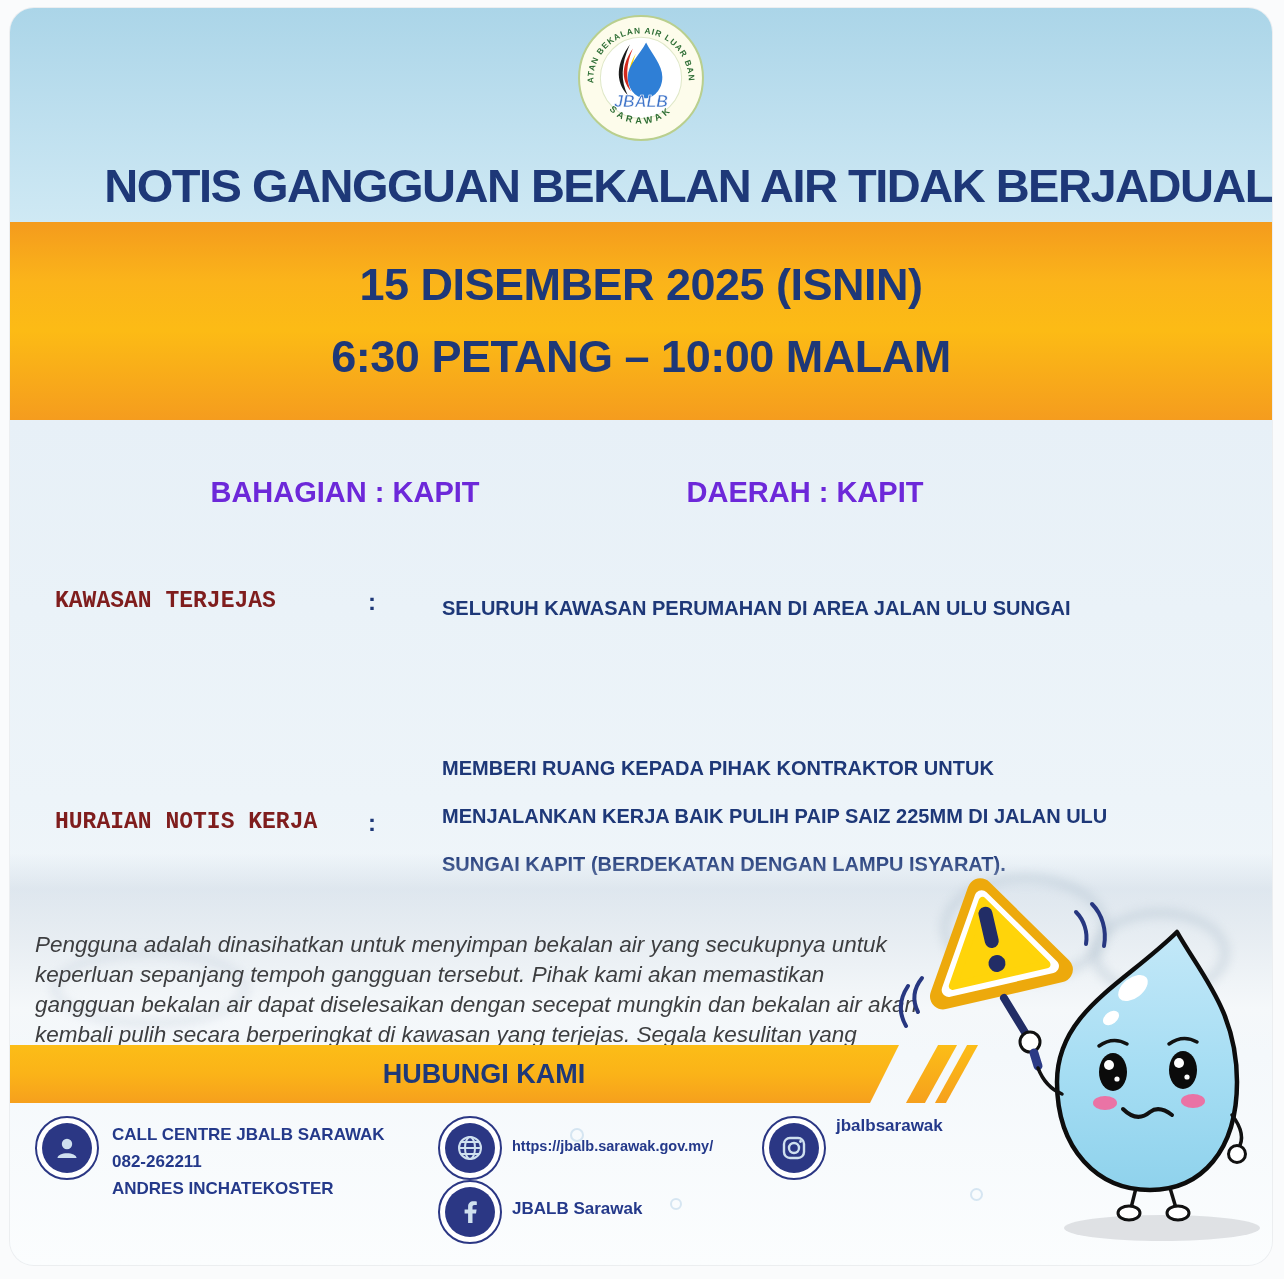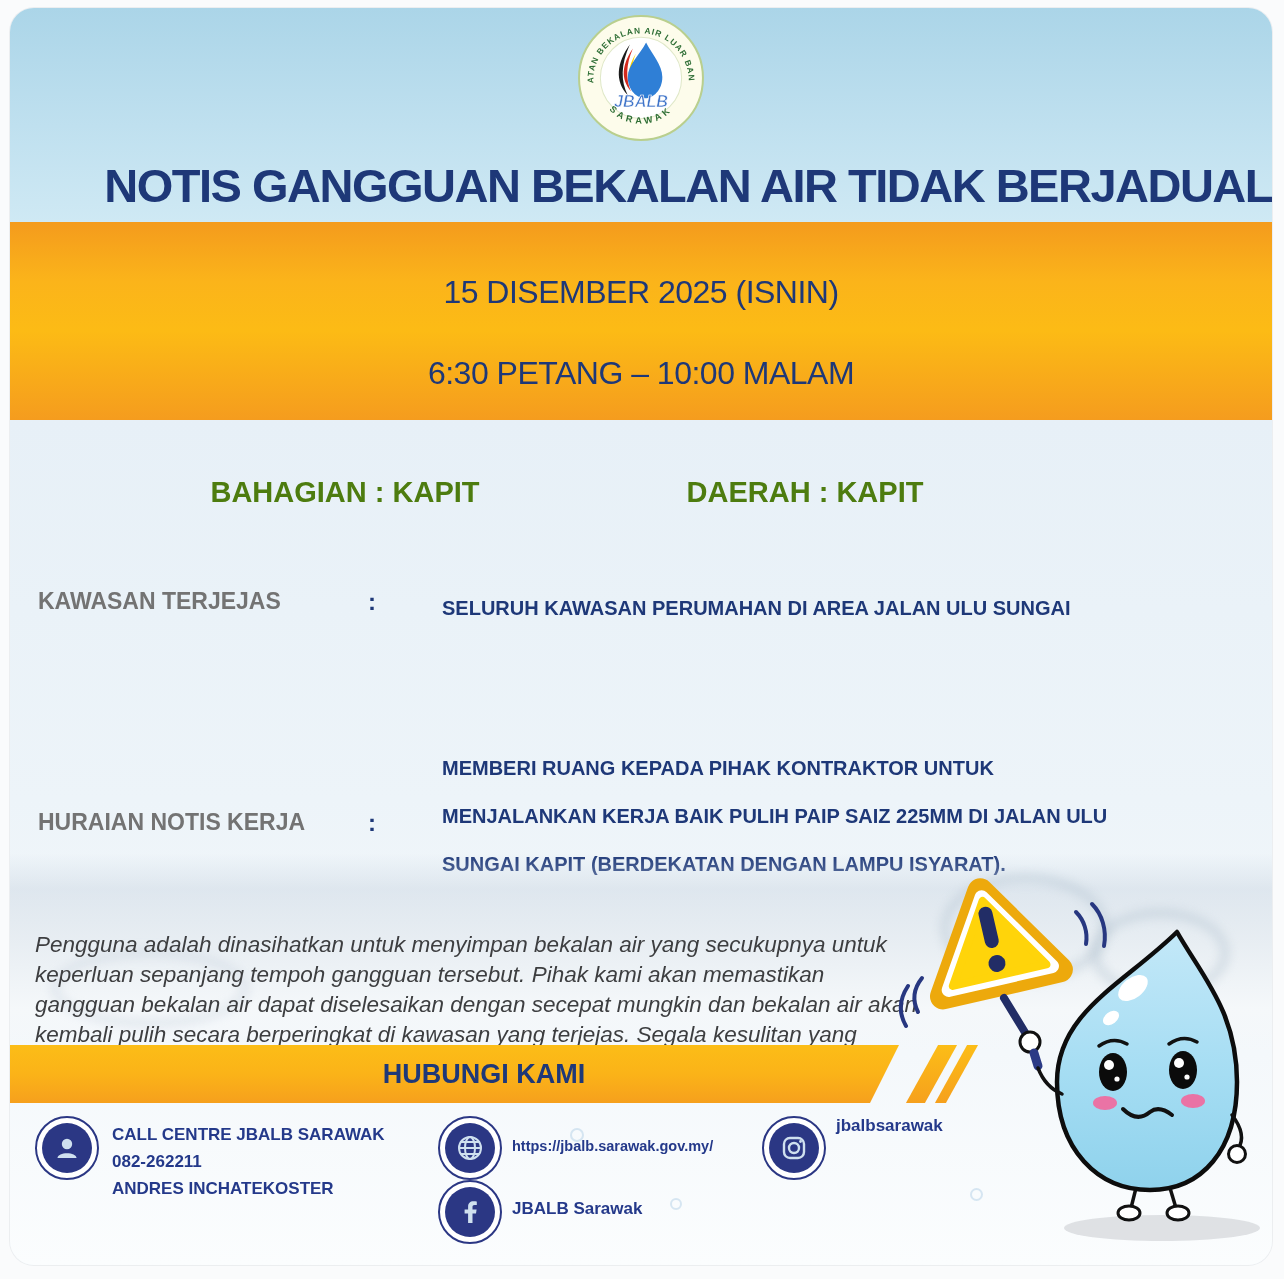--- a/index.html
+++ b/index.html
@@ -11,28 +11,28 @@
   
   .header{position:absolute;left:0;top:0;width:100%;height:214px;
           background:linear-gradient(180deg,#abd5e8 0%,#bfe0ef 55%,#cfe9f4 100%);}
   .logo{position:absolute;left:50%;top:6px;transform:translateX(-50%);}
   .title{position:absolute;left:0;top:150px;width:100%;text-align:right;
          font-size:47px;font-weight:bold;letter-spacing:-1.5px;color:#1e3878;}
   
   .band{position:absolute;left:0;top:214px;width:100%;height:198px;
         background:linear-gradient(180deg,#f49b1d 0%,#fbb41a 30%,#fcbb15 55%,#f59c1e 100%);
         display:flex;flex-direction:column;align-items:center;justify-content:center;gap:20px;}
-  .band div{font-size:32px;font-weight:normal;color:#1e3878;letter-spacing:-0.5px;margin-top:24px;}
+  .band div{font-size:45px;font-weight:bold;color:#1e3878;letter-spacing:-0.5px;}
   
   .bodybg{position:absolute;left:0;top:412px;width:100%;bottom:0;
           background:linear-gradient(180deg,#e7f0f7 0%,#edf4f9 45%,#f4f8fb 75%,#fbfdfe 100%);}
-  .region{position:absolute;font-size:29px;font-weight:bold;color:#4d7c0f;text-align:center;}
+  .region{position:absolute;font-size:29px;font-weight:bold;color:#6d28d9;text-align:center;}
   .region.bahagian{left:180px;top:468px;width:310px;}
   .region.daerah{left:645px;top:468px;width:300px;}
-  .sec-label{position:absolute;left:28px;font-size:23px;font-weight:bold;color:#737373;white-space:nowrap;}
+  .sec-label{position:absolute;left:45px;font-size:23px;font-weight:bold;color:#7f1d1d;white-space:nowrap;font-family:Liberation Mono, monospace;}
   .sec-colon{position:absolute;left:358px;font-size:24px;font-weight:bold;color:#1e3878;}
   .sec-value{position:absolute;left:432px;font-size:20px;font-weight:bold;color:#1e3878;}
   .sec-value .line{white-space:nowrap;}
   .kawasan-label,.kawasan-colon{top:580px;}
   .kawasan-value{top:578px;}
   .kawasan-value .line{line-height:45px;text-align:right;}
   .huraian-label,.huraian-colon{top:757px;margin-top:44px;}
   .huraian-value{top:736px;}
   .huraian-value .line{line-height:48px;}
   

